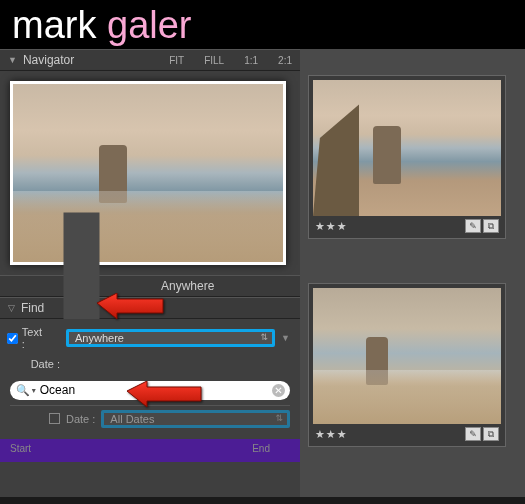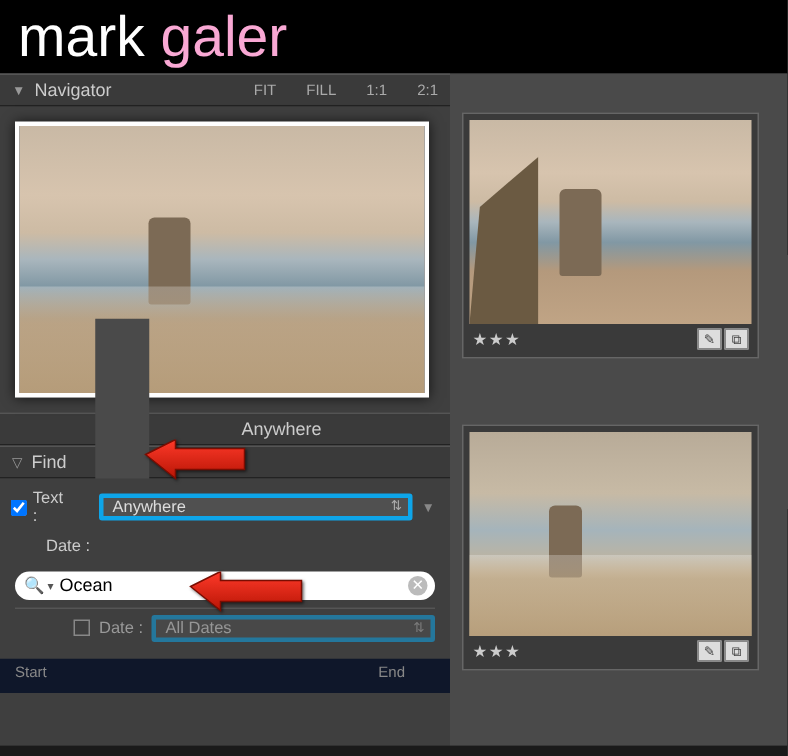--- a/index.html
+++ b/index.html
@@ -37,21 +37,21 @@
   .search .mag { font-size: 11px; color:#555; margin-right: 2px; }
   .search .caret { font-size: 8px; color:#555; margin-right: 4px; }
   .search input { border: none; outline: none; font-size: 12px; flex: 1; font-family: Liberation Sans, sans-serif; }
   .search .clr { position:absolute; right:5px; top:3px; width:13px; height:13px; border-radius:50%; background:#bbb; color:#fff; font-size:10px; line-height:13px; text-align:center; }
 
   .date-hdr { display:flex; align-items:center; height:22px; font-size:11px; color:#999; padding: 0 0 0 0; }
   .date-hdr .dchk { width:56px; display:flex; justify-content:flex-end; padding-right:6px; }
   .date-hdr .dchk .box { width:11px; height:11px; border:1px solid #888; background:#3f3f3f; }
   .date-hdr .lbl2 { margin-right:6px; }
   .date-hdr .sel { flex:1; opacity:.55; }
-  .se-row { display:flex; font-size:10px; color:#888; padding: 4px 10px 8px; justify-content:space-between; background:#0f172a; }
+  .se-row { display:flex; font-size:10px; color:#888; padding: 4px 10px 8px; justify-content:space-between; background:#4c1d95; }
   .se-row span:last-child { margin-right:20px;}
 
   .right { flex:1; background:#4a4a4a; padding: 26px 8px 0; display:flex; flex-direction:column; gap: 44px; position:relative; }
   .thumb { width: 198px; border: 1px solid #666; background:#3a3a3a; padding:4px; }
   .thumb .photo { height: 136px; }
   .thumb.t2 .photo { background: linear-gradient(180deg,#b8ab98 0%,#c7baa5 30%,#a5b4bb 48%,#c8b495 70%,#d3bf9b 100%); }
   .thumb.t2 .photo::before { left:28%; top:36%; width:22px; height:48px; }
   .rocks .photo::after { content:""; position:absolute; right:0; top:18%; width:46px; height:82%; background:#6b5a42; clip-path: polygon(100% 0,100% 100%,0 100%,15% 30%); }
   .tfoot { display:flex; align-items:center; justify-content:space-between; height:18px; padding: 2px 2px 0; }
   .stars { font-size:11px; color:#ccc; letter-spacing:1px; }

